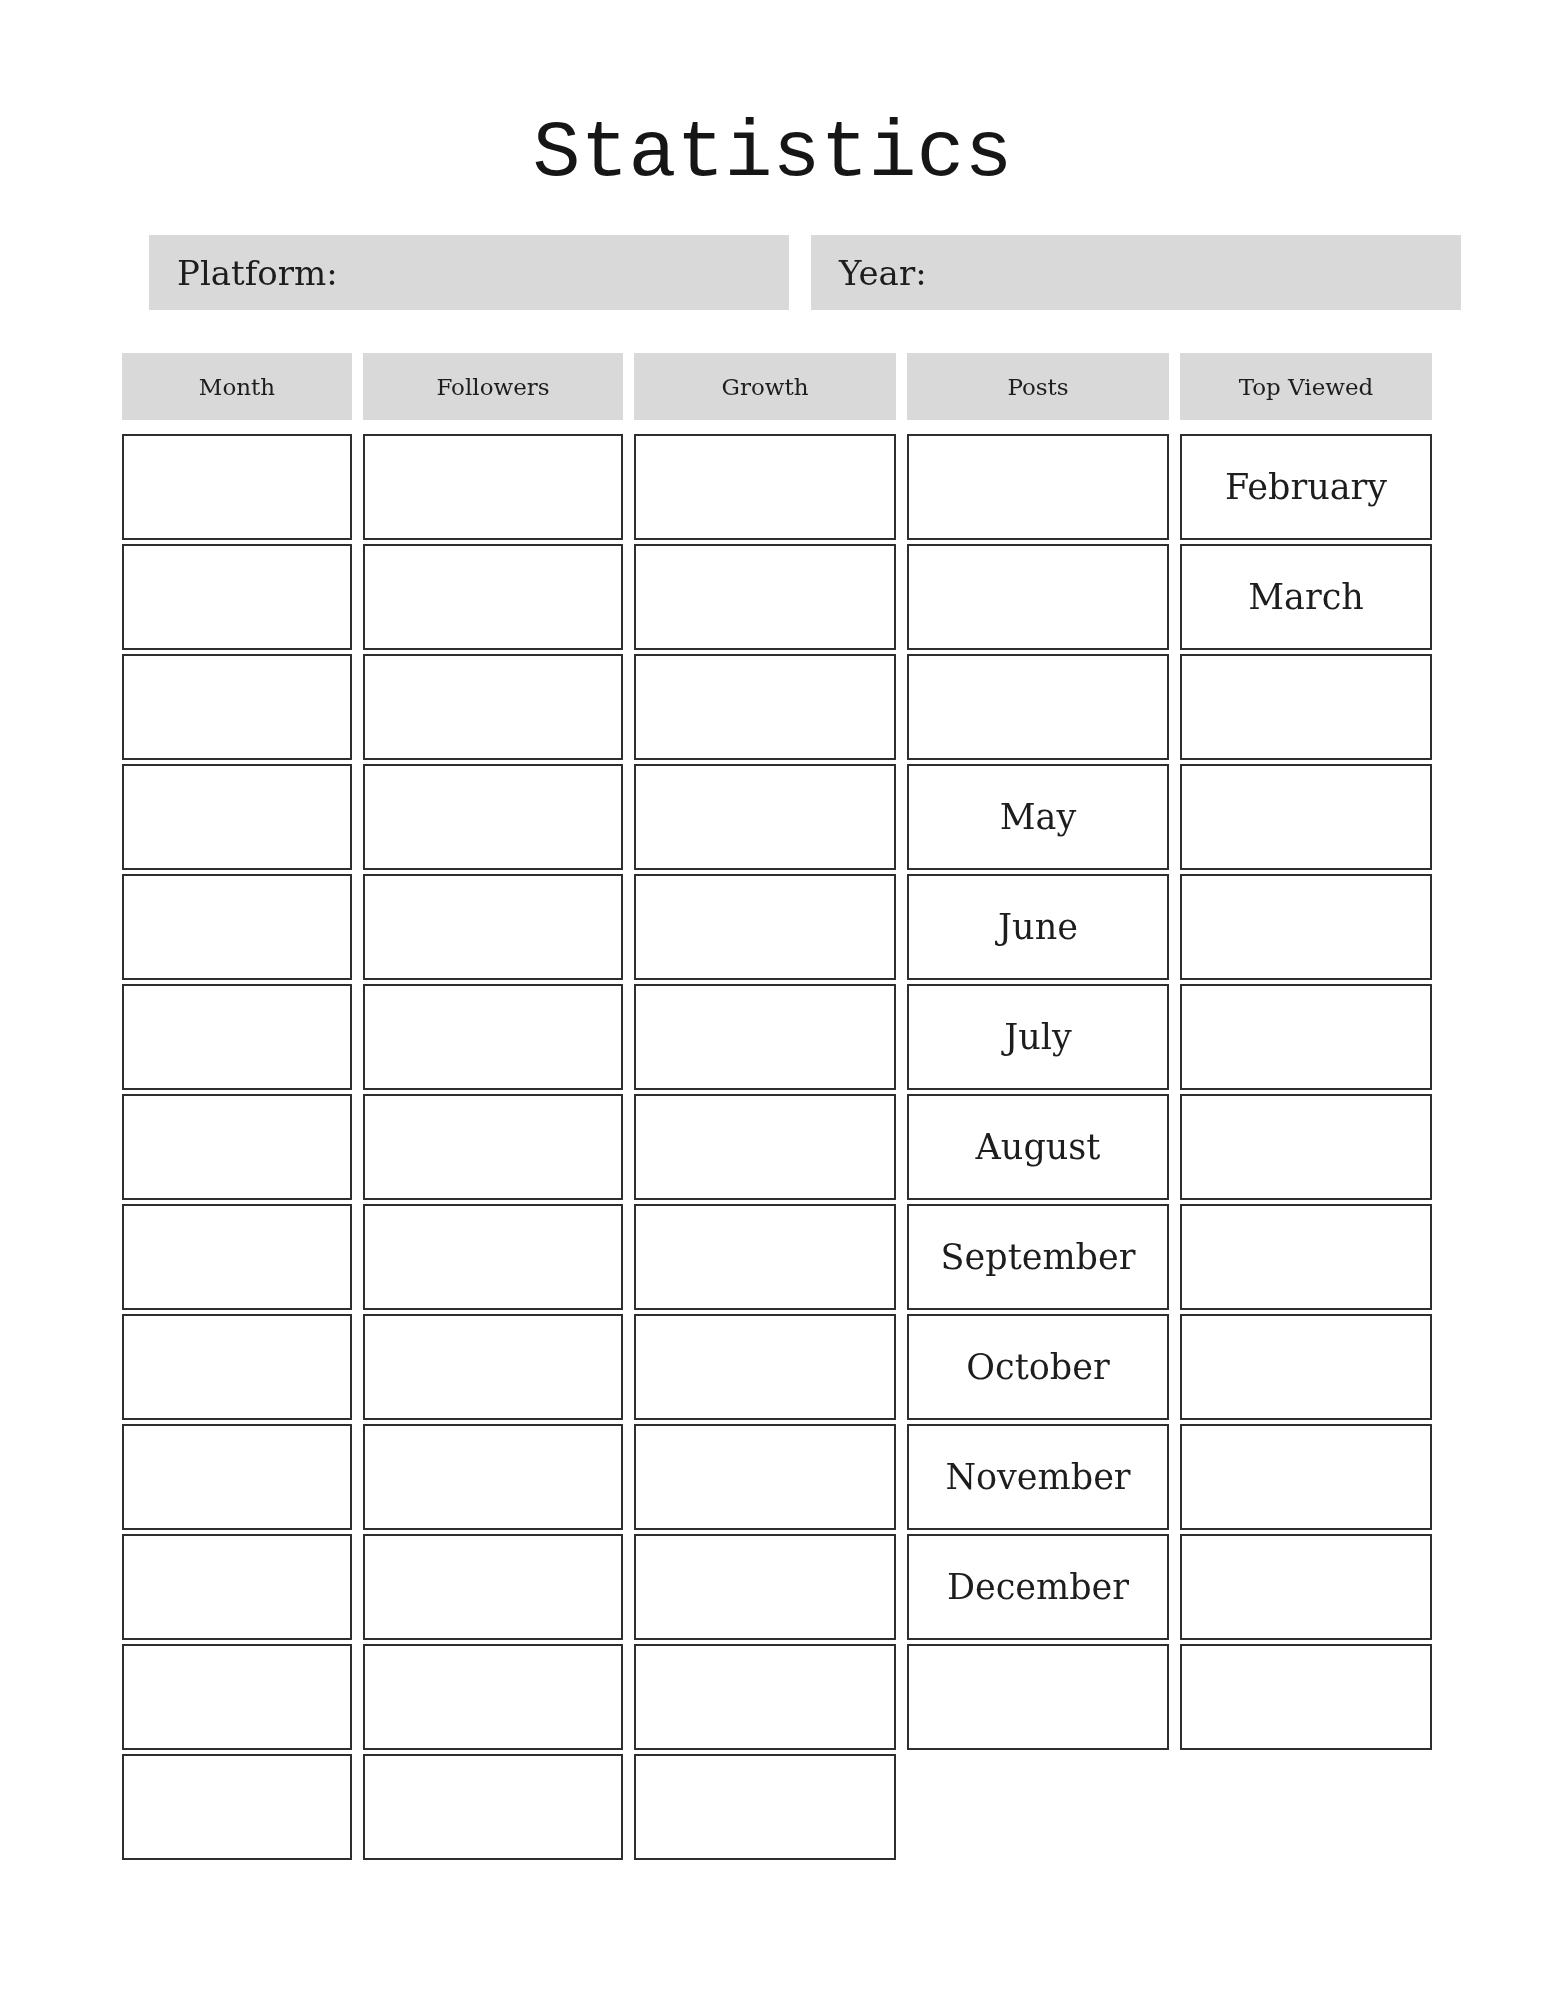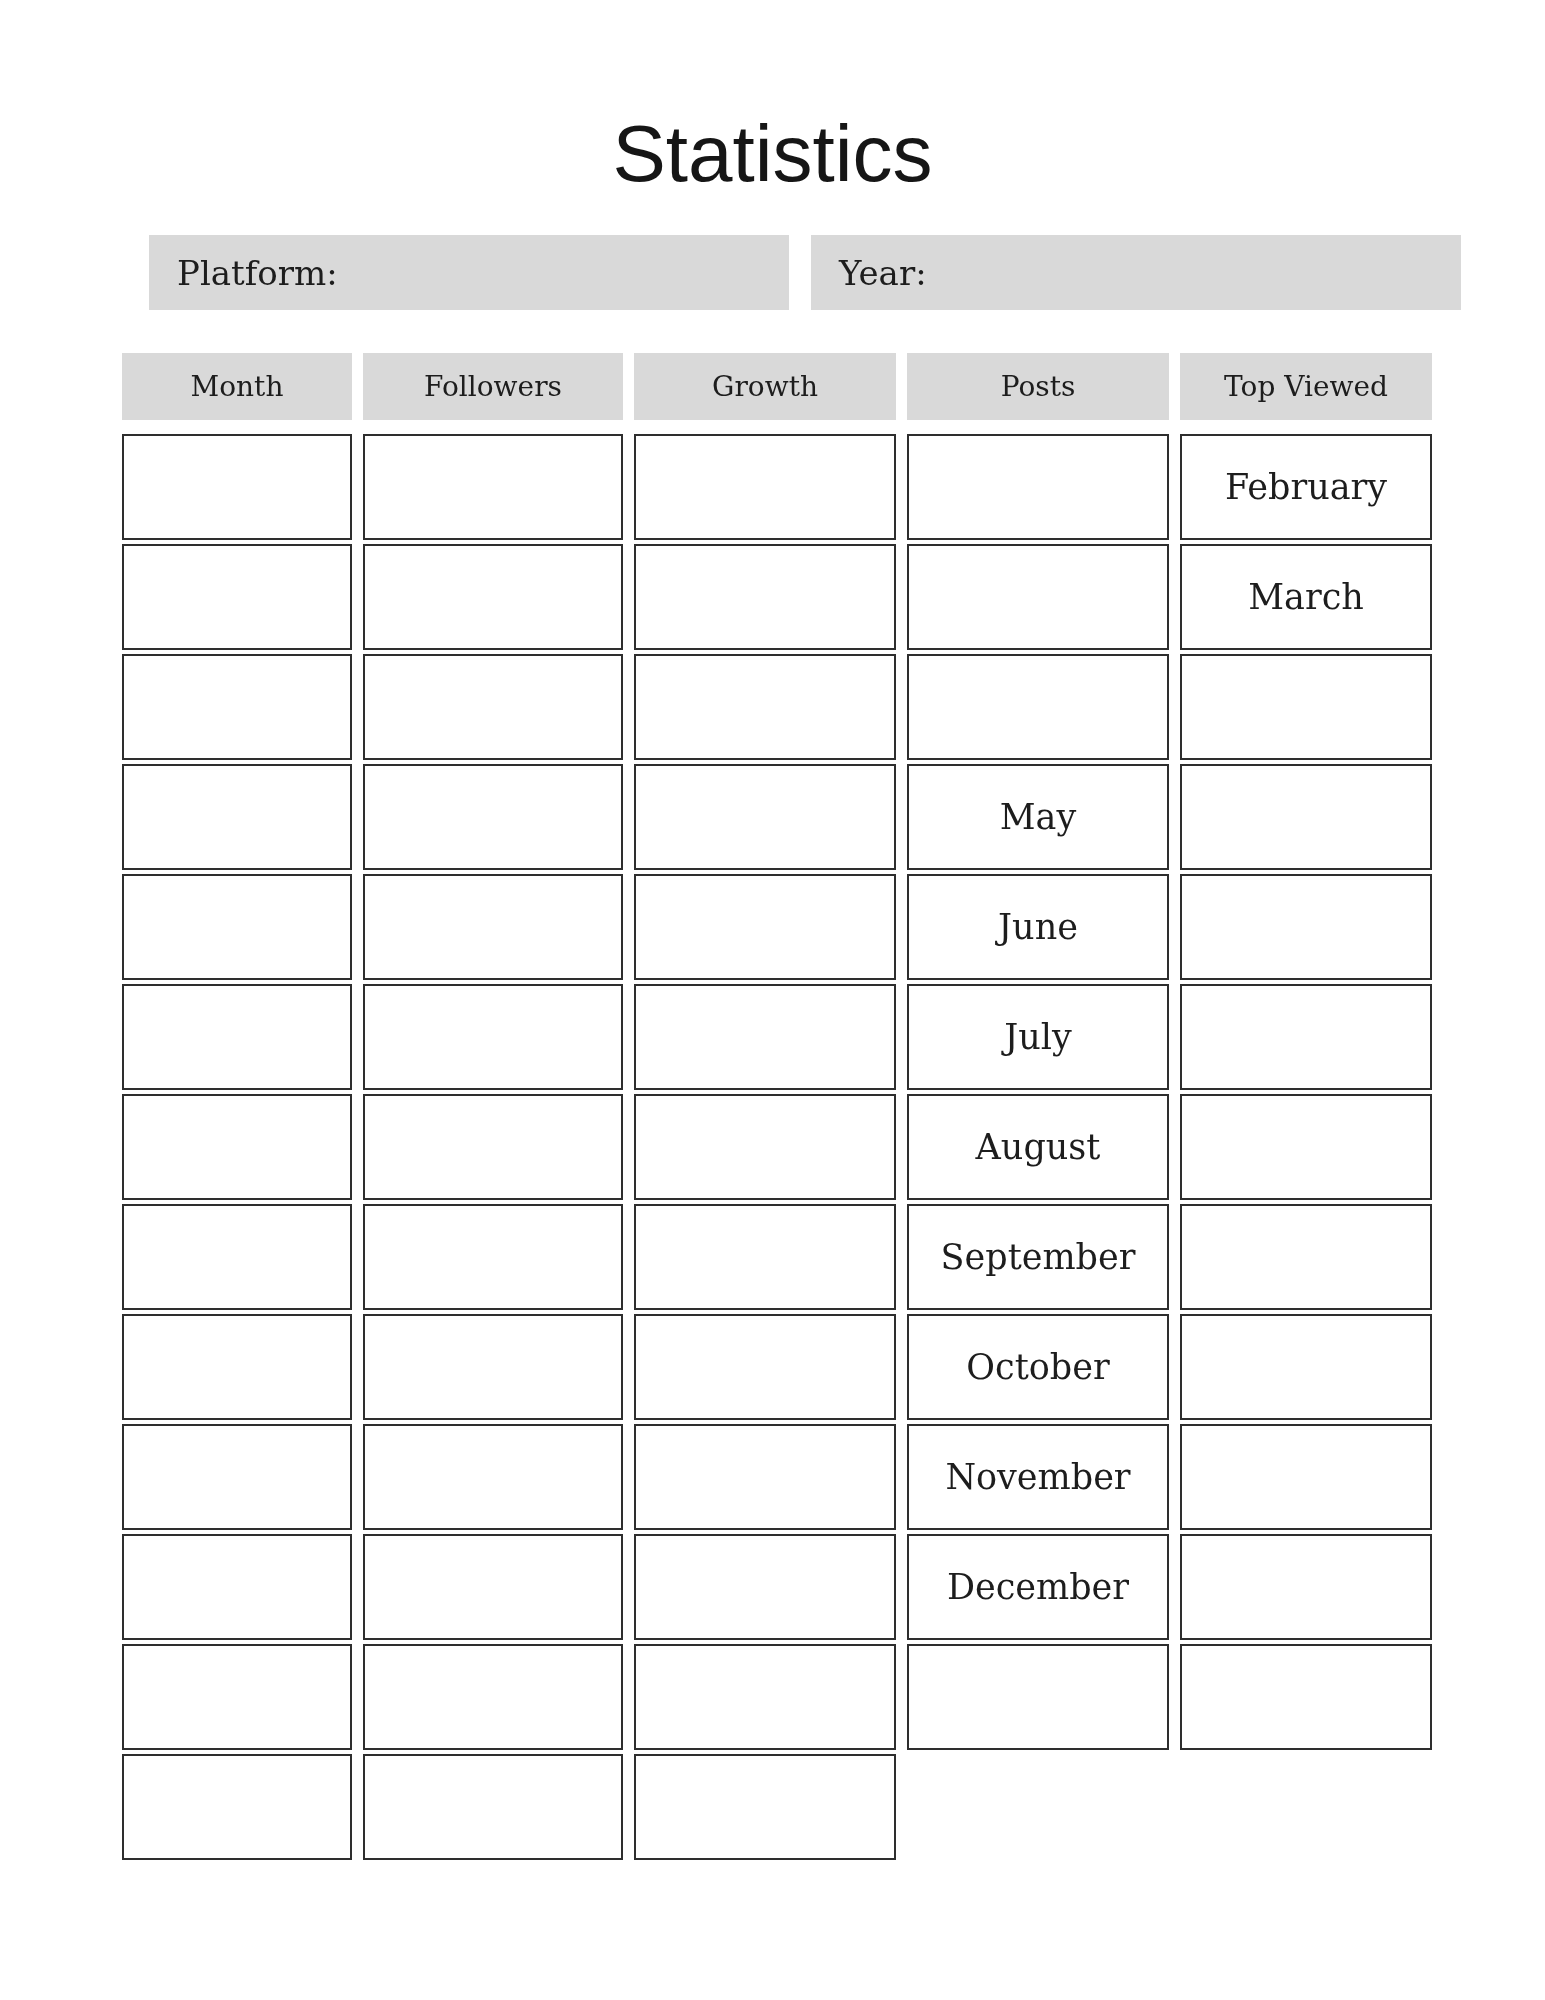--- a/index.html
+++ b/index.html
@@ -14,21 +14,21 @@
     height: 2000px;
     background: #ffffff;
     overflow: hidden;
   }
   .title {
     position: absolute;
     top: 112px;
     left: 0;
     width: 100%;
     text-align: center;
-    font-family: Liberation Sans, sans-serif;
+    font-family: Liberation Mono, monospace;
     font-size: 80px;
     font-weight: 400;
     color: #161616;
     letter-spacing: 0px;
     line-height: 1.05;
   }
   .fields {
     position: absolute;
     top: 235px;
     left: 120px;
@@ -56,21 +56,21 @@
     display: grid;
     grid-template-columns: 230px 260px 262px 262px 252px;
     column-gap: 11px;
   }
   .header-cell {
     height: 67px;
     background: #d9d9d9;
     display: flex;
     align-items: center;
     justify-content: center;
-    font-size: 28px;
+    font-size: 23px;
     color: #1d1d1d;
   }
   .table-body {
     position: absolute;
     top: 434px;
     left: 122px;
     width: 1310px;
     display: grid;
     grid-template-columns: 230px 260px 262px 262px 252px;
     column-gap: 11px;

